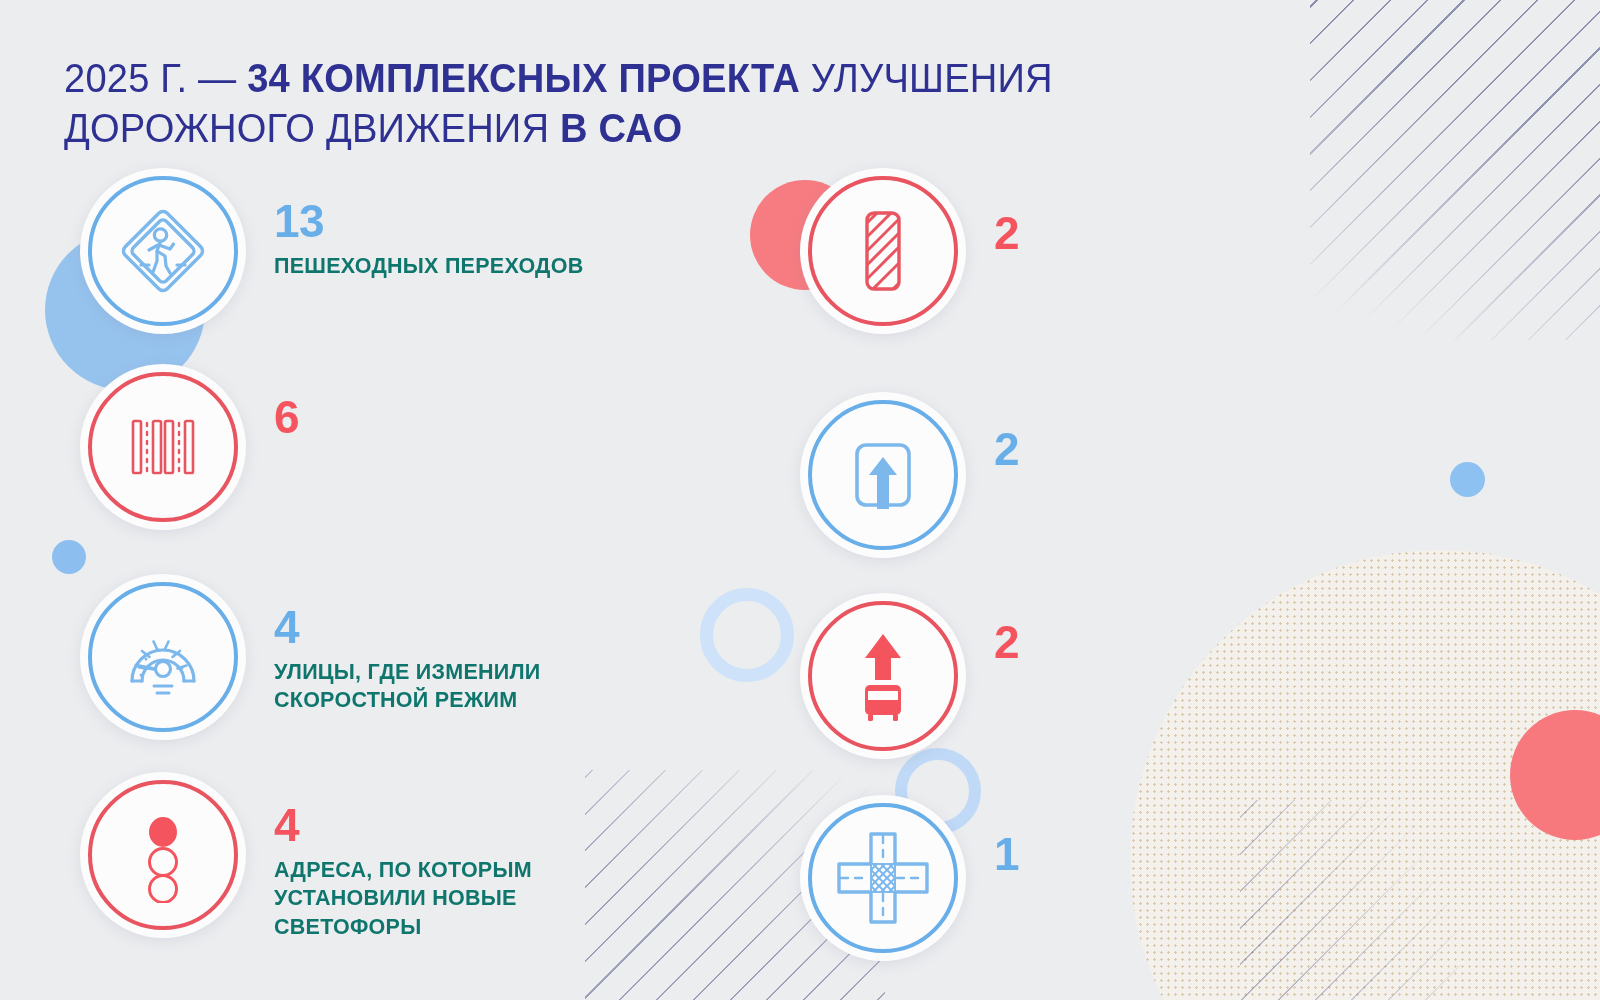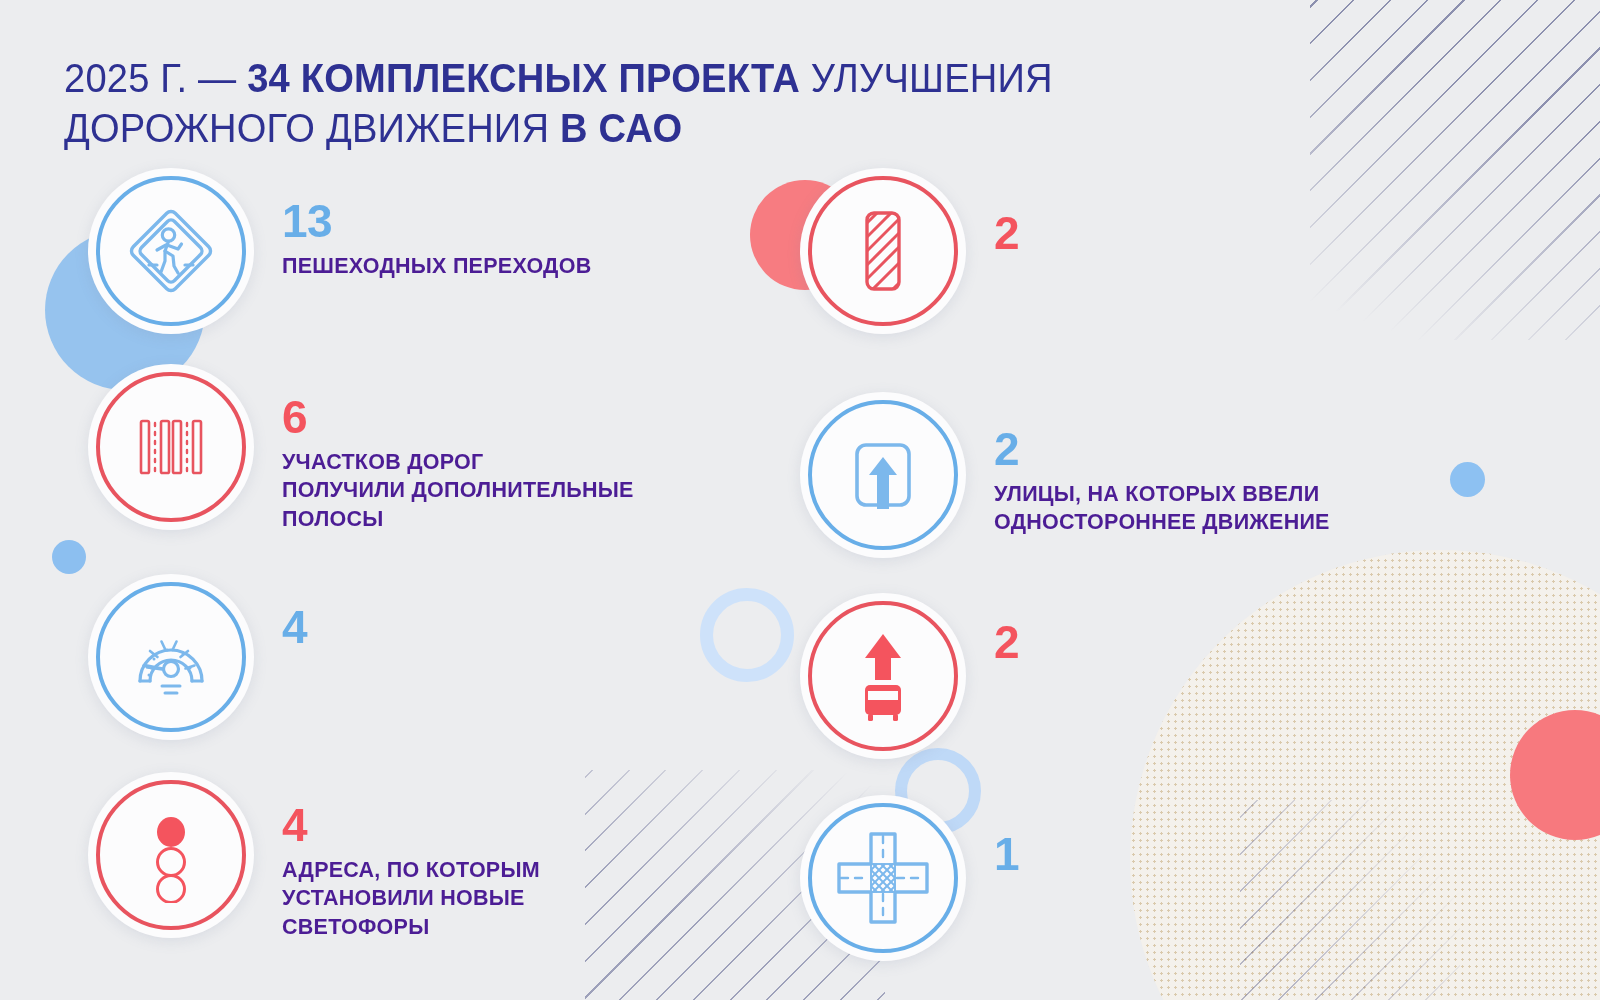--- a/index.html
+++ b/index.html
@@ -59,21 +59,21 @@
   .title{
     position:absolute;left:64px;top:26px;width:1270px;
     color:#2E3192;font-size:41px;line-height:1.22;letter-spacing:.2px;
     font-weight:400;text-transform:uppercase;font-stretch:condensed;
     transform:scaleX(.93);transform-origin:left top;
   }
   .title b{font-weight:800;}
 
   
   .col{position:absolute;}
-  .col-left{left:88px;top:168px;width:660px;}
+  .col-left{left:80px;top:168px;width:660px;}
   .col-right{left:800px;top:168px;width:700px;}
 
   .item{display:flex;align-items:flex-start;margin-bottom:0;position:relative;}
 
   .badge{
     position:relative;flex:0 0 auto;
     width:166px;height:166px;border-radius:50%;
     background:#FCFCFD;
     box-shadow:0 3px 14px rgba(120,130,160,.16);
     display:flex;align-items:center;justify-content:center;
@@ -85,21 +85,21 @@
   }
   .badge svg{position:relative;z-index:2;display:block;}
 
   .txt{padding-left:28px;padding-top:30px;}
   .num{
     font-size:46px;font-weight:800;line-height:1;letter-spacing:-.5px;
     color:var(--accent,#68AEE8);margin-bottom:8px;
   }
   .lbl{
     font-size:21.5px;font-weight:700;line-height:1.32;letter-spacing:.25px;
-    color:#4c1d95;text-transform:uppercase;white-space:pre-line;
+    color:#0f766e;text-transform:uppercase;white-space:pre-line;
   }
 
   .blue{--accent:#68AEE8;--ring:#68AEE8;}
   .red{--accent:#F4545E;--ring:#E8545F;}
 </style>
 </head>
 <body>
 
 <div class="stage">
 
@@ -155,23 +155,20 @@
             <rect x="70" y="22" width="8" height="52" rx="1.6"></rect>
           </g>
           <g stroke="#E8545F" stroke-width="2.4" stroke-linecap="round" stroke-dasharray="3 6">
             <line x1="32" y1="24" x2="32" y2="72"></line>
             <line x1="64" y1="24" x2="64" y2="72"></line>
           </g>
         </svg>
       </div>
       <div class="txt">
         <div class="num">6</div>
-        <div class="lbl">УЧАСТКОВ ДОРОГ
-ПОЛУЧИЛИ ДОПОЛНИТЕЛЬНЫЕ
-ПОЛОСЫ</div>
       </div>
     </div>
 
     <div class="item blue" style="height:198px;">
       <div class="badge">
         <svg width="96" height="96" viewBox="0 0 96 96">
           <g fill="none" stroke="#7CB8EC" stroke-width="3.2" stroke-linecap="round" stroke-linejoin="round">
             <path d="M17 72 A31 31 0 1 1 79 72"></path>
             <path d="M27 72 A21 21 0 1 1 69 72"></path>
             <line x1="17" y1="72" x2="27" y2="72"></line>
@@ -195,20 +192,22 @@
           <circle cx="48" cy="60" r="7.5" fill="none" stroke="#7CB8EC" stroke-width="3.2"></circle>
           <path d="M41 58.5 L23 55 L23 59.5 L41 62" fill="#7CB8EC"></path>
           <g fill="none" stroke="#7CB8EC" stroke-width="3" stroke-linecap="round">
             <line x1="39" y1="77" x2="57" y2="77"></line>
             <line x1="42" y1="84" x2="54" y2="84"></line>
           </g>
         </svg>
       </div>
       <div class="txt">
         <div class="num">4</div>
+        <div class="lbl">УЛИЦЫ, ГДЕ ИЗМЕНИЛИ
+СКОРОСТНОЙ РЕЖИМ</div>
       </div>
     </div>
 
     <div class="item red">
       <div class="badge">
         <svg width="96" height="96" viewBox="0 0 96 96">
           <ellipse cx="48" cy="25" rx="14" ry="15" fill="#F4545E"></ellipse>
           <circle cx="48" cy="55" r="13.5" fill="none" stroke="#F4545E" stroke-width="3"></circle>
           <circle cx="48" cy="82" r="13.5" fill="none" stroke="#F4545E" stroke-width="3"></circle>
         </svg>
@@ -252,22 +251,20 @@
 
     <div class="item blue" style="height:201px;">
       <div class="badge">
         <svg width="96" height="96" viewBox="0 0 96 96">
           <rect x="22" y="18" width="52" height="60" rx="9" fill="none" stroke="#7CB8EC" stroke-width="3.6"></rect>
           <path d="M48 30 L62 48 L54 48 L54 82 L42 82 L42 48 L34 48 Z" fill="#7CB8EC"></path>
         </svg>
       </div>
       <div class="txt" style="padding-top:34px;">
         <div class="num">2</div>
-        <div class="lbl">УЛИЦЫ, НА КОТОРЫХ ВВЕЛИ
-ОДНОСТОРОННЕЕ ДВИЖЕНИЕ</div>
       </div>
     </div>
 
     <div class="item red" style="height:202px;">
       <div class="badge">
         <svg width="96" height="96" viewBox="0 0 96 96">
           <path d="M48 6 L66 30 L56 30 L56 52 L40 52 L40 30 L30 30 Z" fill="#F4545E"></path>
           <rect x="30" y="57" width="36" height="30" rx="5" fill="#F4545E"></rect>
           <rect x="33" y="63" width="30" height="9" fill="#FCFCFD"></rect>
           <rect x="33" y="86" width="5" height="7" rx="1.6" fill="#F4545E"></rect>

